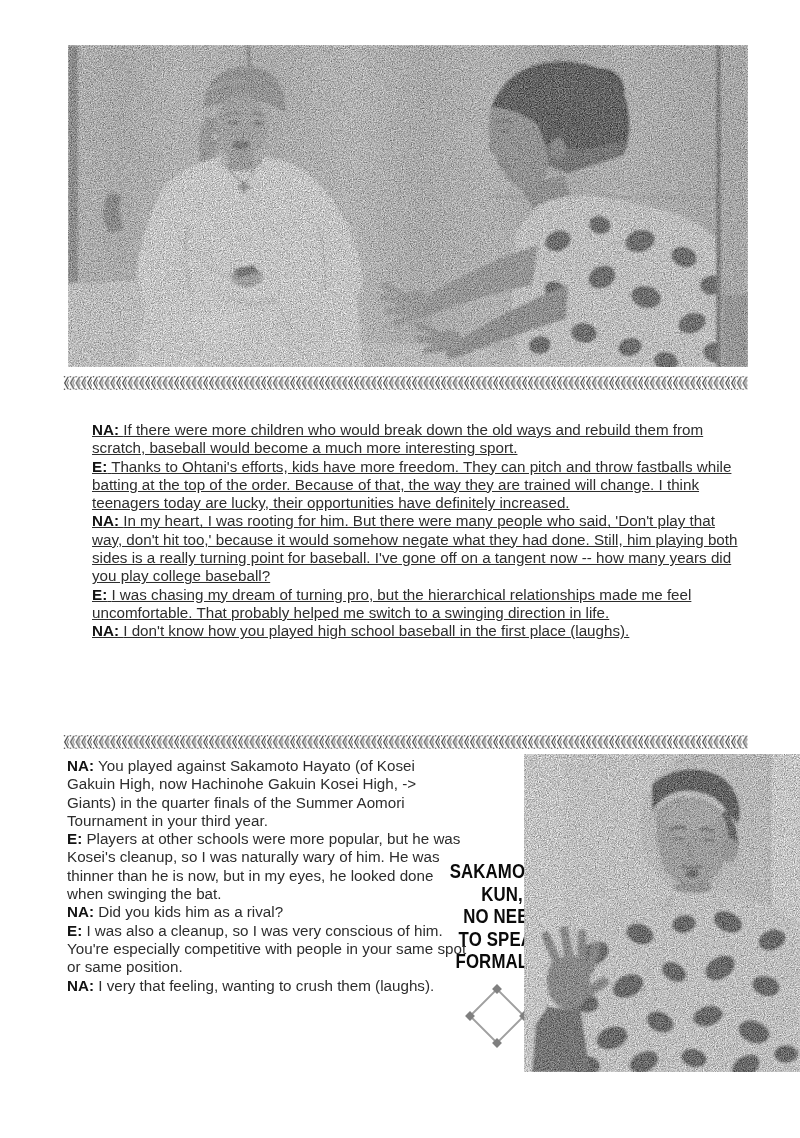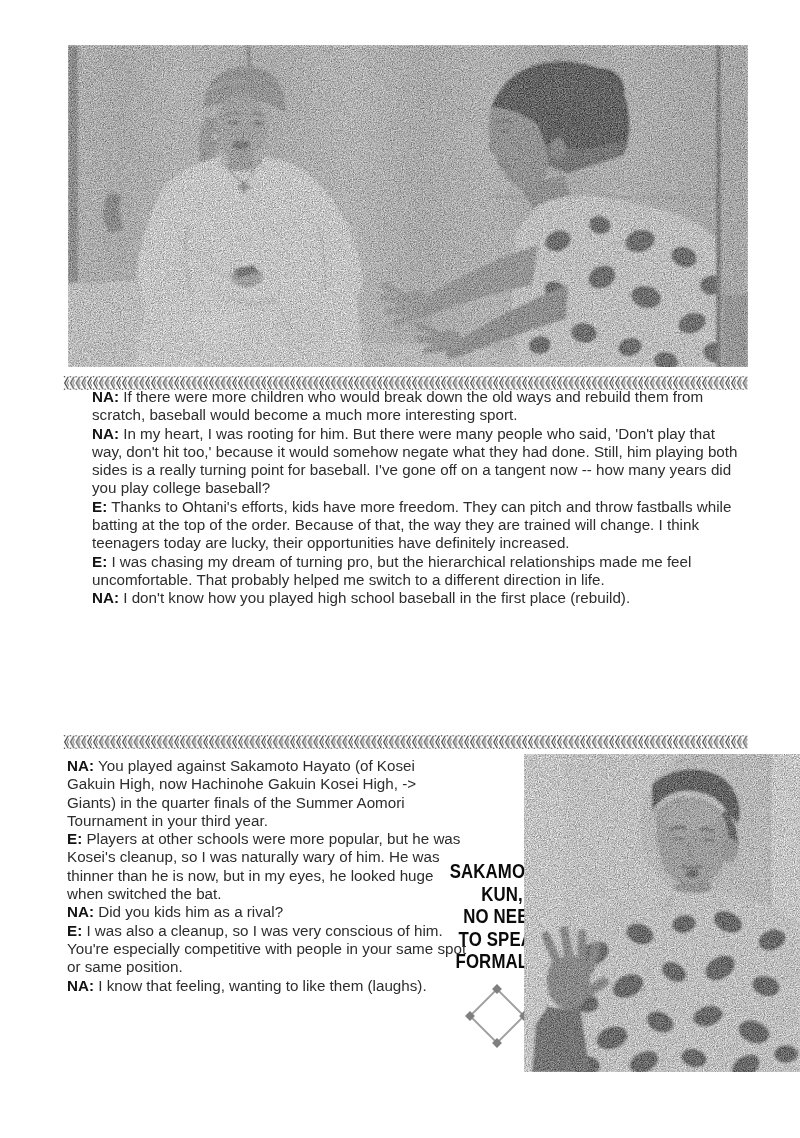--- a/index.html
+++ b/index.html
@@ -17,21 +17,21 @@
   .stitch-top    { top:375px; }
   .stitch-middle { top:734px; }
 
   .dialogue {
     position:absolute; color:#2d2d2d;
     font-size:15.2px; line-height:18.3px; letter-spacing:0;
   }
   .dialogue p { margin:0; }
   .speaker { font-weight:bold; color:#131313; }
   .utterance { }
-  .dialogue-part1 { left:92px; top:388px; width:656px; }
+  .dialogue-part1 { left:92px; top:421px; width:656px;text-decoration:underline; }
   .dialogue-part2 { left:67px; top:757px; width:400px; }
 
   .pull-quote {
     position:absolute; left:434px; top:860px; width:136px;
     text-align:center; font-weight:bold; color:#0b0b0b;
     font-size:21px; line-height:22.5px; letter-spacing:0.2px;
     transform:scaleX(0.8); transform-origin:50% 0;
     white-space:nowrap;
   }
   .pull-quote span { display:block; }
@@ -165,47 +165,47 @@
   </figure>
 
   <svg class="stitch stitch-top" width="685" height="16">
     <rect width="685" height="16" fill="url(#stitchPat)"></rect>
   </svg>
 
   <div class="dialogue dialogue-part1">
 
       <p><strong class="speaker">NA:</strong> <span class="utterance">If there were more children who would break down the old ways and rebuild them from scratch, baseball would become a much more interesting sport.</span></p>
 
+      <p><strong class="speaker">E:</strong> <span class="utterance">Thanks to Ohtani's efforts, kids have more freedom. They can pitch and throw fastballs while batting at the top of the order. Because of that, the way they are trained will change. I think teenagers today are lucky, their opportunities have definitely increased.</span></p>
+
       <p><strong class="speaker">NA:</strong> <span class="utterance">In my heart, I was rooting for him. But there were many people who said, 'Don't play that way, don't hit too,' because it would somehow negate what they had done. Still, him playing both sides is a really turning point for baseball. I've gone off on a tangent now -- how many years did you play college baseball?</span></p>
 
-      <p><strong class="speaker">E:</strong> <span class="utterance">Thanks to Ohtani's efforts, kids have more freedom. They can pitch and throw fastballs while batting at the top of the order. Because of that, the way they are trained will change. I think teenagers today are lucky, their opportunities have definitely increased.</span></p>
-
-
-
-      <p><strong class="speaker">E:</strong> <span class="utterance">I was chasing my dream of turning pro, but the hierarchical relationships made me feel uncomfortable. That probably helped me switch to a different direction in life.</span></p>
-
-      <p><strong class="speaker">NA:</strong> <span class="utterance">I don't know how you played high school baseball in the first place (rebuild).</span></p>
+
+
+      <p><strong class="speaker">E:</strong> <span class="utterance">I was chasing my dream of turning pro, but the hierarchical relationships made me feel uncomfortable. That probably helped me switch to a swinging direction in life.</span></p>
+
+      <p><strong class="speaker">NA:</strong> <span class="utterance">I don't know how you played high school baseball in the first place (laughs).</span></p>
 
     </div>
 
   <svg class="stitch stitch-middle" width="685" height="16">
     <rect width="685" height="16" fill="url(#stitchPat)"></rect>
   </svg>
 
   <div class="dialogue dialogue-part2">
 
       <p><strong class="speaker">NA:</strong> <span class="utterance">You played against Sakamoto Hayato (of Kosei Gakuin High, now Hachinohe Gakuin Kosei High, -&gt; Giants) in the quarter finals of the Summer Aomori Tournament in your third year.</span></p>
 
-      <p><strong class="speaker">E:</strong> <span class="utterance">Players at other schools were more popular, but he was Kosei's cleanup, so I was naturally wary of him. He was thinner than he is now, but in my eyes, he looked huge when switched the bat.</span></p>
+      <p><strong class="speaker">E:</strong> <span class="utterance">Players at other schools were more popular, but he was Kosei's cleanup, so I was naturally wary of him. He was thinner than he is now, but in my eyes, he looked done when swinging the bat.</span></p>
 
       <p><strong class="speaker">NA:</strong> <span class="utterance">Did you kids him as a rival?</span></p>
 
       <p><strong class="speaker">E:</strong> <span class="utterance">I was also a cleanup, so I was very conscious of him. You're especially competitive with people in your same spot or same position.</span></p>
 
-      <p><strong class="speaker">NA:</strong> <span class="utterance">I know that feeling, wanting to like them (laughs).</span></p>
+      <p><strong class="speaker">NA:</strong> <span class="utterance">I very that feeling, wanting to crush them (laughs).</span></p>
     </div>
 
   <div class="pull-quote">
 
       <span>SAKAMOTO-</span>
 
       <span>KUN,</span>
 
       <span>NO NEED</span>
 

